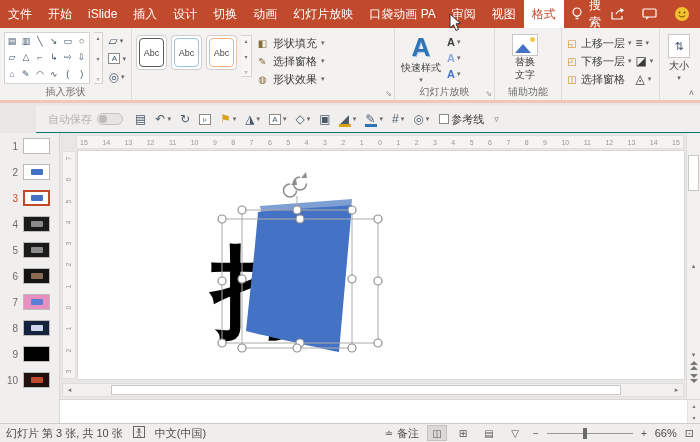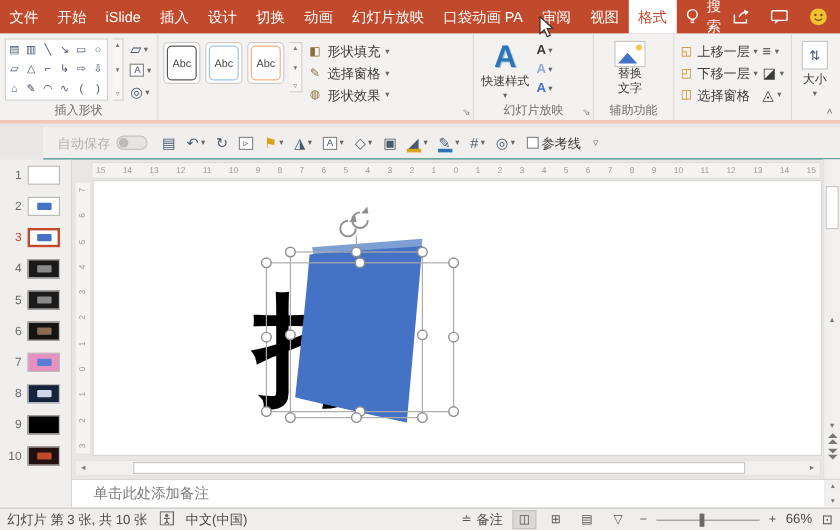--- a/index.html
+++ b/index.html
@@ -567,21 +567,20 @@
           </span>
         <span class="dbl dn">
             <i></i>
             <b></b>
           </span>
       </div>
     </div>
   </div>
 
   <div class="notes">
-    <span class="notes-text">单击此处添加备注</span>
     <div class="notes-sc">
       <div>▴</div>
       <div>▾</div>
     </div>
   </div>
 
   <div class="statusbar">
     <span>幻灯片 第 3 张, 共 10 张</span>
     <span class="sb-ic">
       <svg width="12" height="12" viewBox="0 0 12 12">

